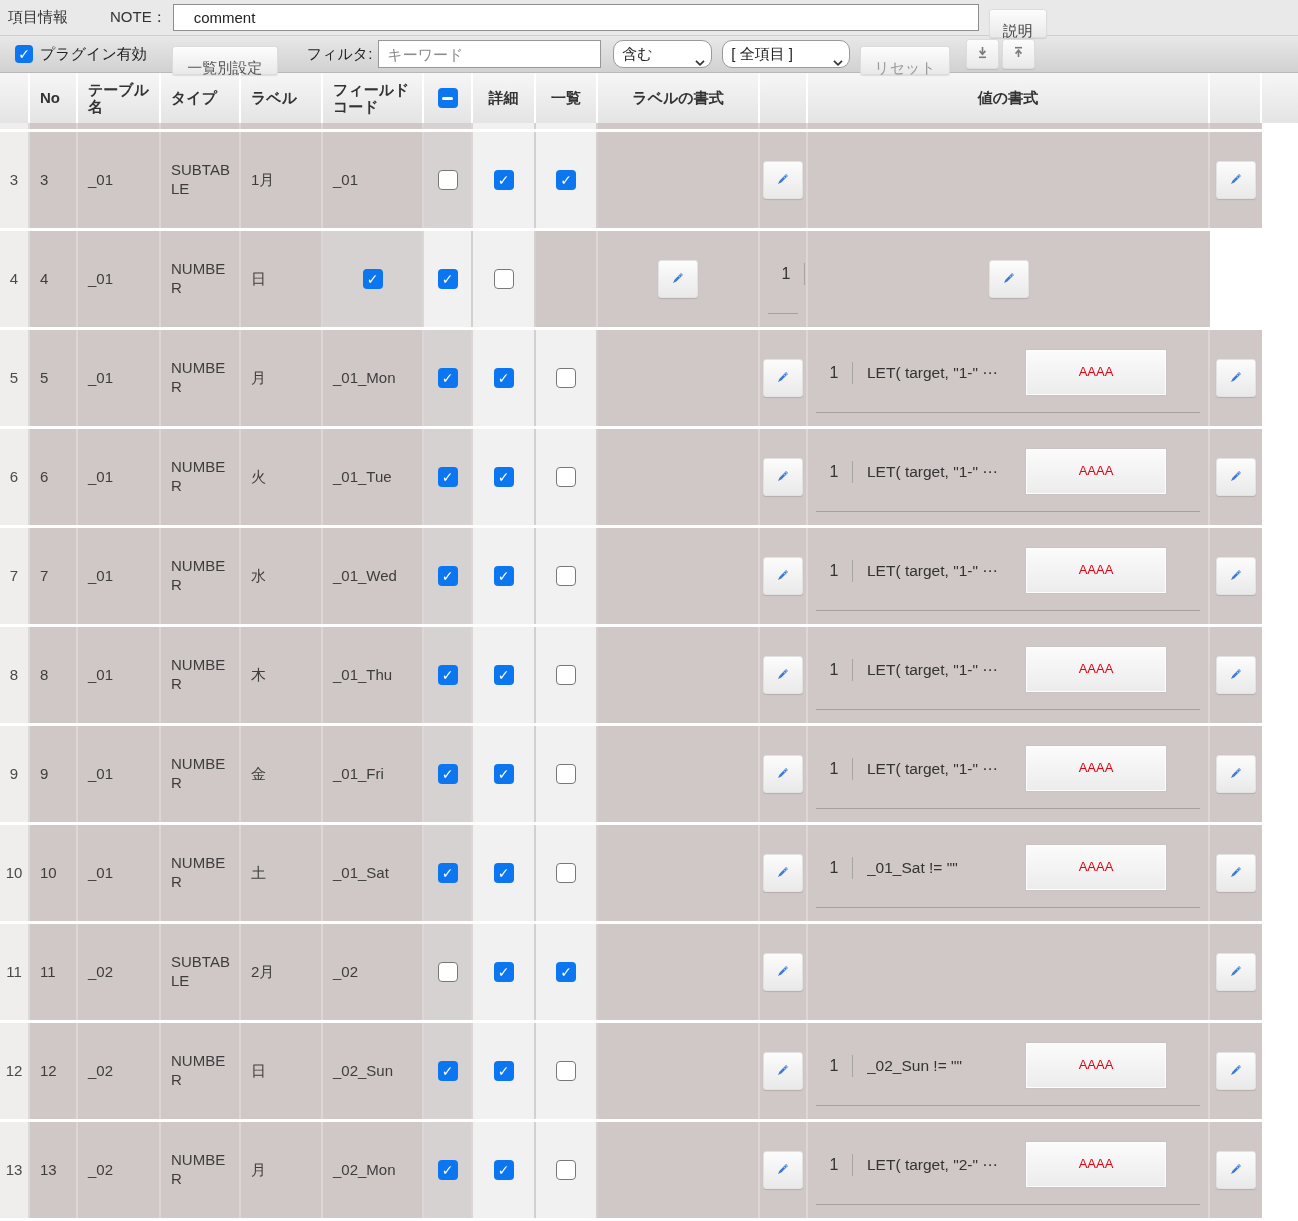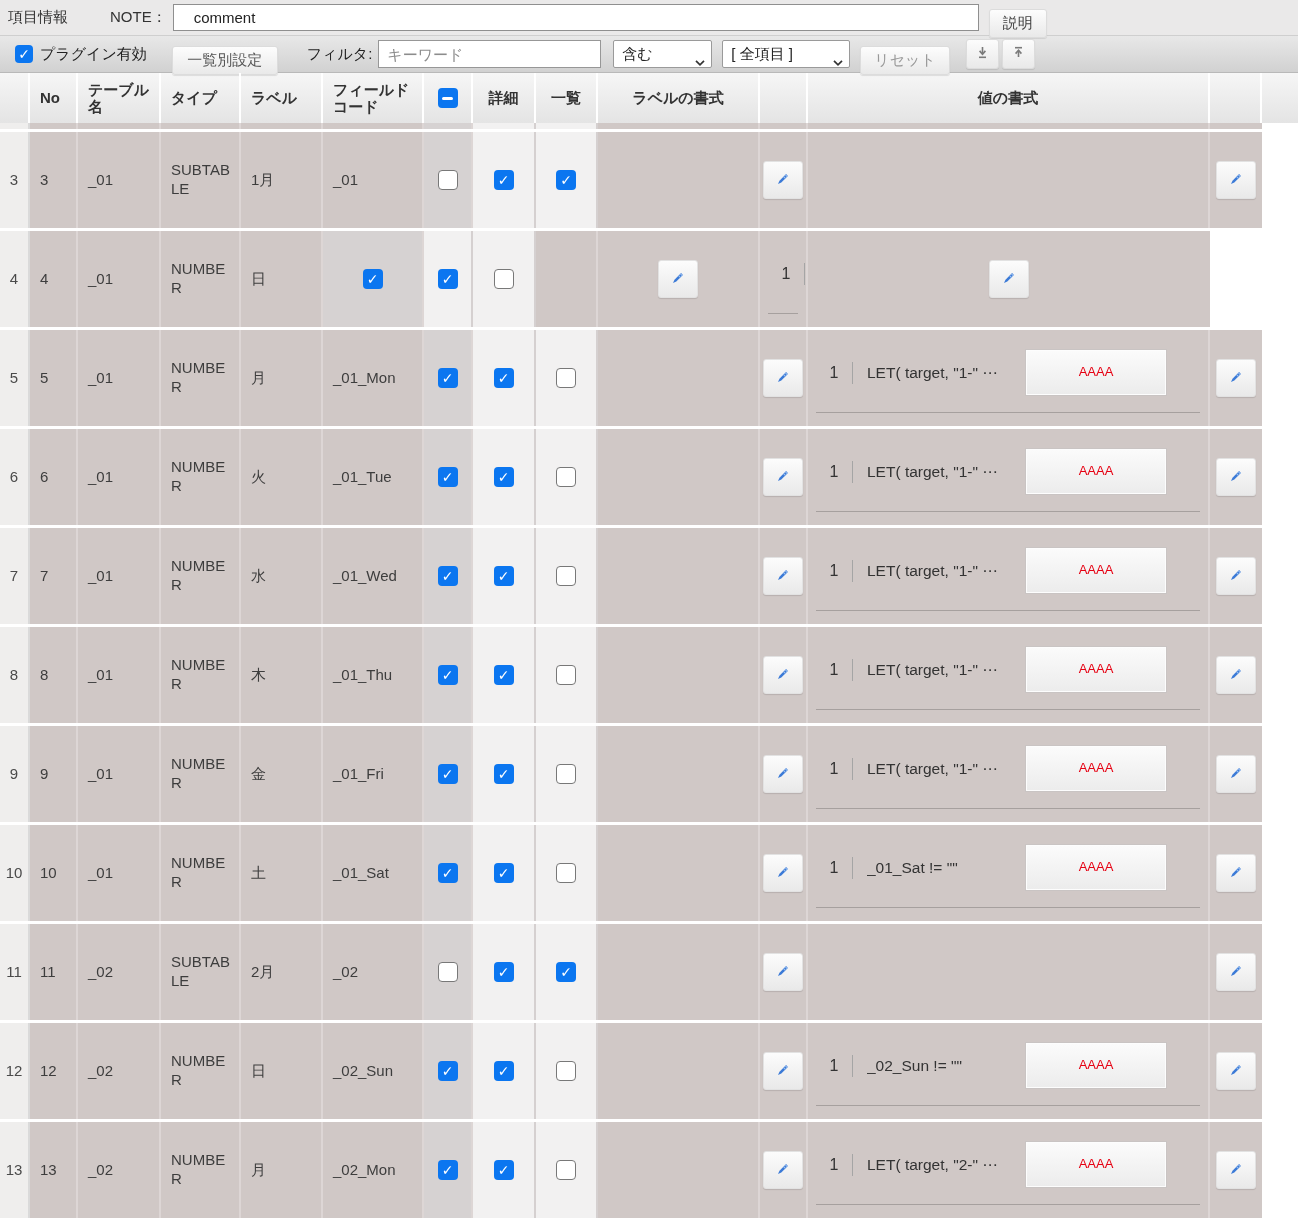--- a/index.html
+++ b/index.html
@@ -7,21 +7,21 @@
     font-family:"Liberation Sans","DejaVu Sans",sans-serif; }
 
   
   .toolbar1 { height:36px; background:#eae9e9; border-bottom:1px solid #cfcfcf;
     display:flex; align-items:center; padding:0 8px; }
   .toolbar1 .lbl { font-size:15px; color:#333; }
   .t1-info { margin-right:42px; }
   .t1-note { margin-right:6px; }
   .note-input { width:806px; height:27px; border:1px solid #8f8f8f; background:#fff;
     font-size:15px; padding:0 20px; font-family:inherit; color:#222; }
-  .btn { height:29px; padding:4px 13px; font-size:15px; color:#555;
+  .btn { height:29px; padding:12px 13px; font-size:15px; color:#555;
     background:linear-gradient(#fdfdfd,#e9e9e9); border:1px solid #dcdcdc;
     border-radius:3px; box-shadow:0 1px 1px rgba(0,0,0,.1); cursor:pointer;
     font-family:inherit;margin-top:12px; }
   .t1-explain { margin-left:10px; color:#444; }
 
   .toolbar2 { height:37px; background:linear-gradient(#e8e8e8,#d1d1d1);
     border-bottom:1px solid #b9b9b9; display:flex; align-items:center; padding:0 15px; }
   .toolbar2 .lbl { font-size:15px; color:#222; }
   .cb { width:20px; height:20px; border-radius:4px; display:inline-flex;
     align-items:center; justify-content:center; flex:none; cursor:pointer; }
@@ -31,21 +31,21 @@
   .cb.indeterminate { background:#0b76f0; }
   .cb.indeterminate::after { content:""; width:11px; height:3px; background:#fff; border-radius:1.5px; }
   .cb-small { width:18px; height:18px; }
   .t2-plugin-lbl { margin-left:7px; }
   .t2-viewbtn { margin-left:25px; min-width:106px; }
   .t2-filter-lbl { margin-left:29px; }
   .kw-input { margin-left:6px; width:223px; height:28px; border:1px solid #979797;
     background:#fff; font-size:15px; padding:0 8px; font-family:Liberation Sans, sans-serif; }
   .kw-input::placeholder { color:#8c8c8c; opacity:1; }
   .sel { position:relative; height:28px; background:#fff; border:1px solid #9a9a9a;
-    border-radius:2px; font-size:15px; color:#222; display:flex; align-items:center;
+    border-radius:10px; font-size:15px; color:#222; display:flex; align-items:center;
     padding:0 22px 0 8px; cursor:pointer; }
   .sel .caret { position:absolute; right:6px; top:11px; }
   .sel-match { margin-left:12px; width:99px; }
   .sel-field { margin-left:10px; width:128px; }
   .t2-reset { margin-left:10px; min-width:87px; color:#999; }
   .minibtn { margin-left:16px; width:33px; height:30px; padding:0;
     background:linear-gradient(#fcfcfc,#e9e9e9); border:1px solid #dcdcdc;
     border-radius:3px; box-shadow:0 1px 1px rgba(0,0,0,.1); cursor:pointer;
     display:inline-flex; align-items:center; justify-content:center; }
   .minibtn + .minibtn { margin-left:3px; }

